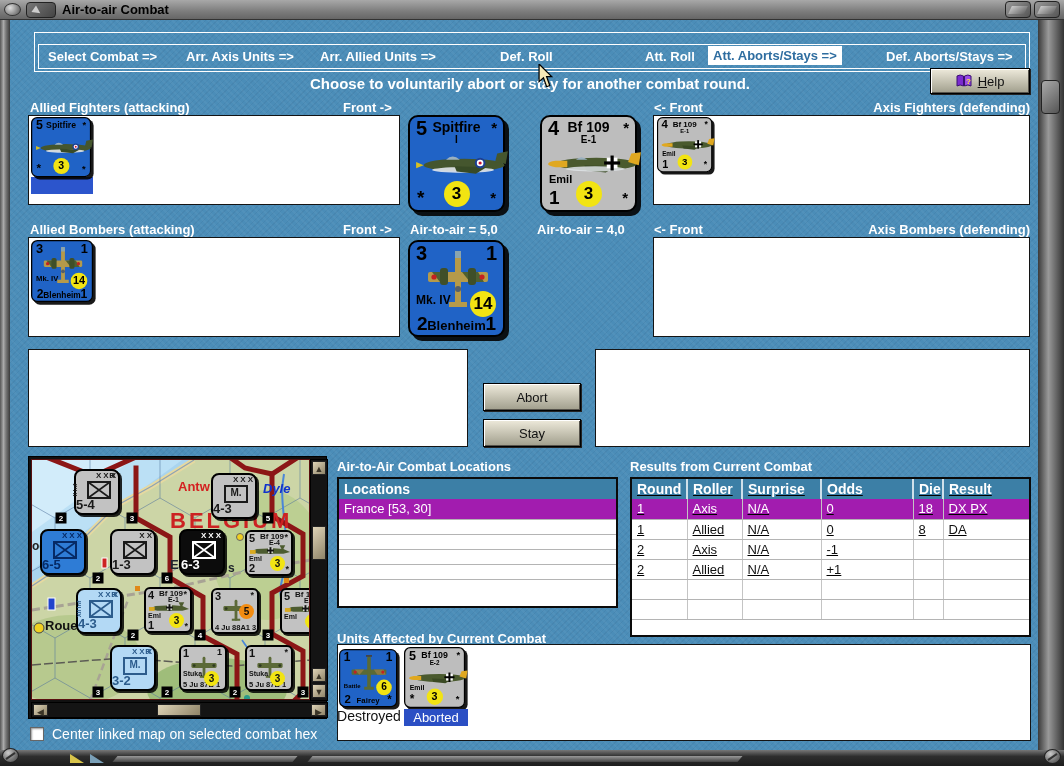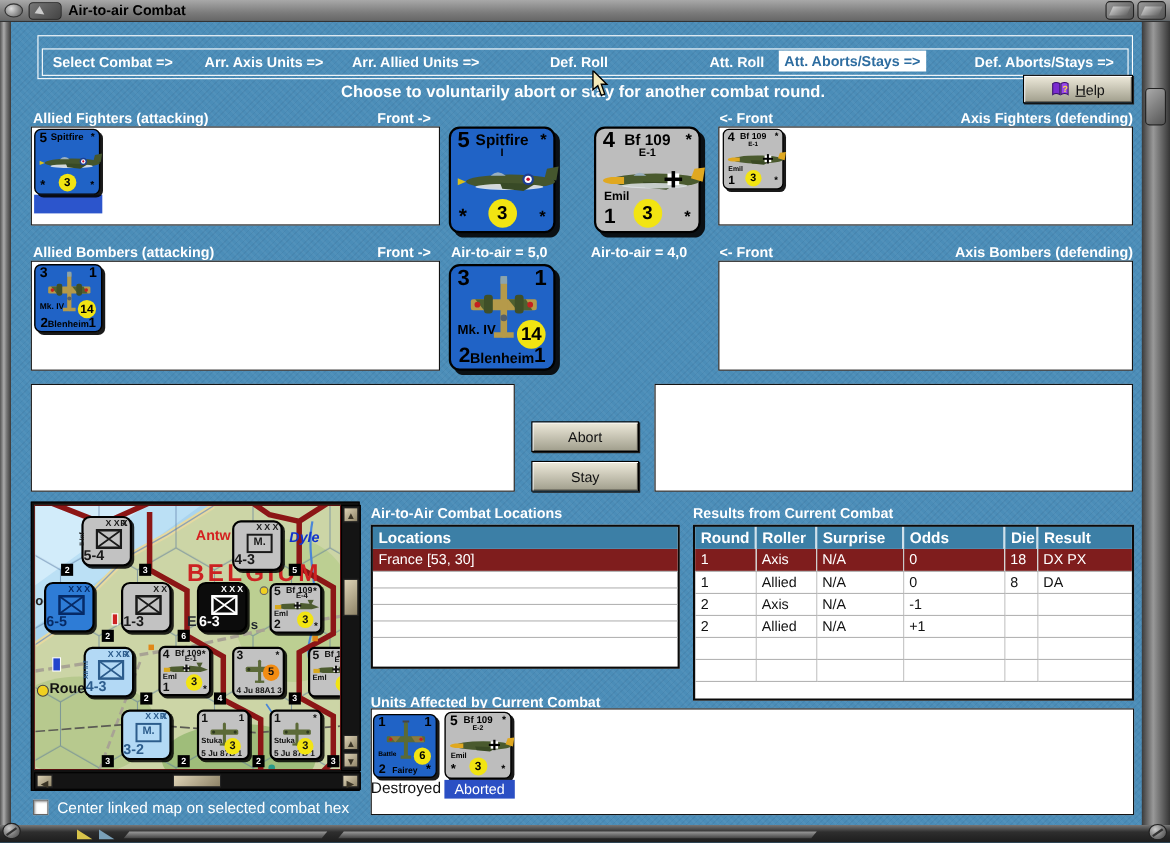--- a/index.html
+++ b/index.html
@@ -122,21 +122,21 @@
   .sb-track{position:absolute;background:#141414;border:1px solid #000;}
   .sb-el{position:absolute;background:linear-gradient(135deg,#ded3b6,#8f8468);border:1px solid #222;
     color:#3a3426;font-size:9px;line-height:14px;text-align:center;}
   
   .gtable{position:absolute;background:#fff;border:2px solid #0a0a0a;}
   table{border-collapse:collapse;table-layout:fixed;width:100%;}
   th{background:#3c7fa6;color:#fff;font-weight:bold;font-size:14px;text-align:left;
      padding:1px 0 1px 5px;height:20px;border-right:2px solid #cfe0ea;}
   td{font-size:13px;color:#111;padding:0 0 0 5px;height:20px;border-right:1px solid #c4c4c4;
      border-bottom:1px solid #b4b4b4;white-space:nowrap;overflow:hidden;}
-  tr.sel td{background:#7f1d1d;color:#fff;}
+  tr.sel td{background:#a21caf;color:#fff;}
   tr.thin td{height:15px;}
   
   .cap{position:absolute;font-size:14px;color:#111;text-align:center;}
   .cap.hl{background:#2b4fc4;color:#fff;font-size:13px;line-height:17px;}
   
   .checkbox{position:absolute;width:14px;height:14px;background:#fff;border:1px solid #666;
     box-shadow:inset 1px 1px 2px #999;}
   .cursor{position:absolute;z-index:50;}
 </style>
 </head>
@@ -678,21 +678,21 @@
             <td style="border-right:none;"></td>
           </tr>
       <tr class="thin">
             <td style="border-right:none;"></td>
           </tr>
     </tbody>
       </table>
   </div>
 
   <div class="lbl" style="left:630px;top:459px;">Results from Current Combat</div>
-  <div class="gtable" style="left:630px;top:477px;width:401px;height:160px;">
+  <div class="gtable" style="left:630px;top:477px;width:401px;height:160px;text-decoration:underline;">
     <table>
       <colgroup>
           <col style="width:55px">
           <col style="width:55px">
           <col style="width:79px">
           <col style="width:92px">
           <col style="width:30px">
           <col>
         </colgroup>
       <tbody>

